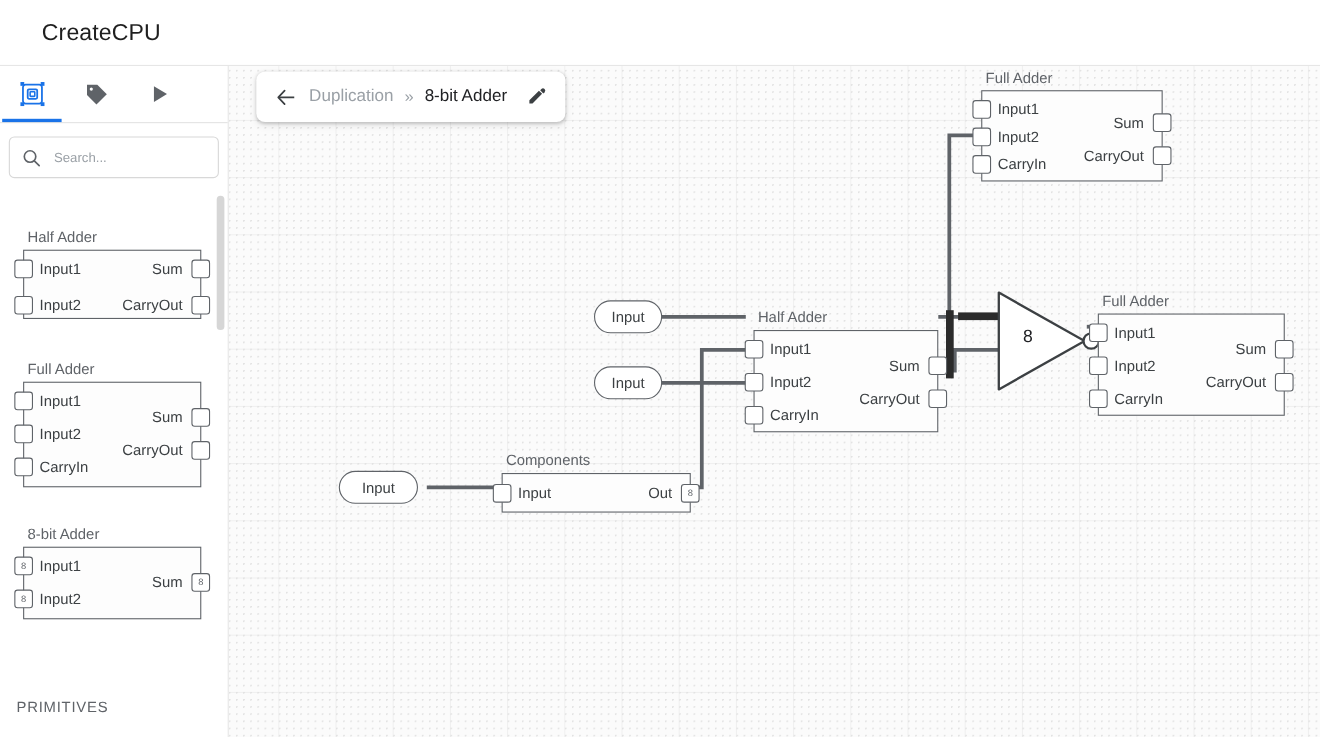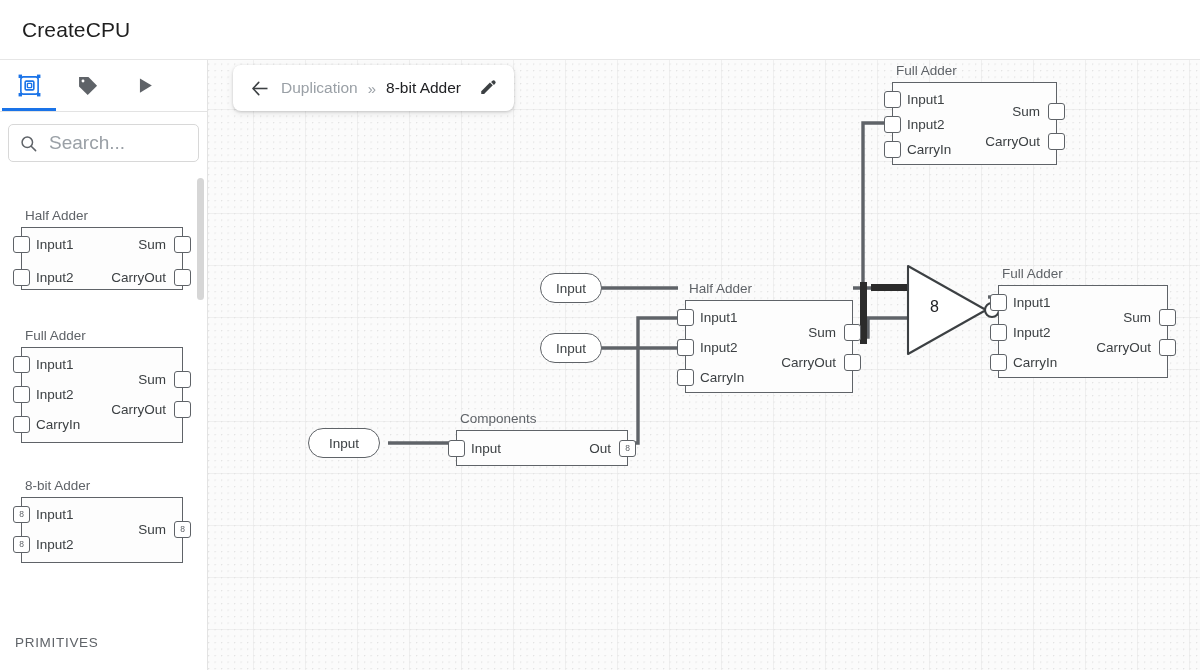--- a/index.html
+++ b/index.html
@@ -12,21 +12,21 @@
     -webkit-font-smoothing: antialiased;
   }
 
   
   #app-titlebar {
     height: 60px;
     width: 1200px;
     background: #ffffff;
     display: flex;
     align-items: center;
-    padding-left: 22px;
+    padding-left: 38px;
     border-bottom: 1px solid #e6e6e6;
   }
   #app-title {
     font-size: 21px;
     color: #1f1f1f;
     letter-spacing: 0.1px;
   }
 
   
   #app-body {
@@ -74,21 +74,21 @@
     border: 1px solid #d8d8d8;
     border-radius: 5px;
     display: flex;
     align-items: center;
     padding: 0 10px;
     background: #fff;
   }
   #search-input {
     border: none;
     outline: none;
-    font-size: 19px;
+    font-size: 12px;
     color: #5f6368;
     width: 140px;
     margin-left: 9px;
     background: transparent;
     font-family: "Liberation Sans", sans-serif;
   }
   #search-input::placeholder { color: #9aa0a6; }
 
   #sidebar-scroll {
     position: absolute;

